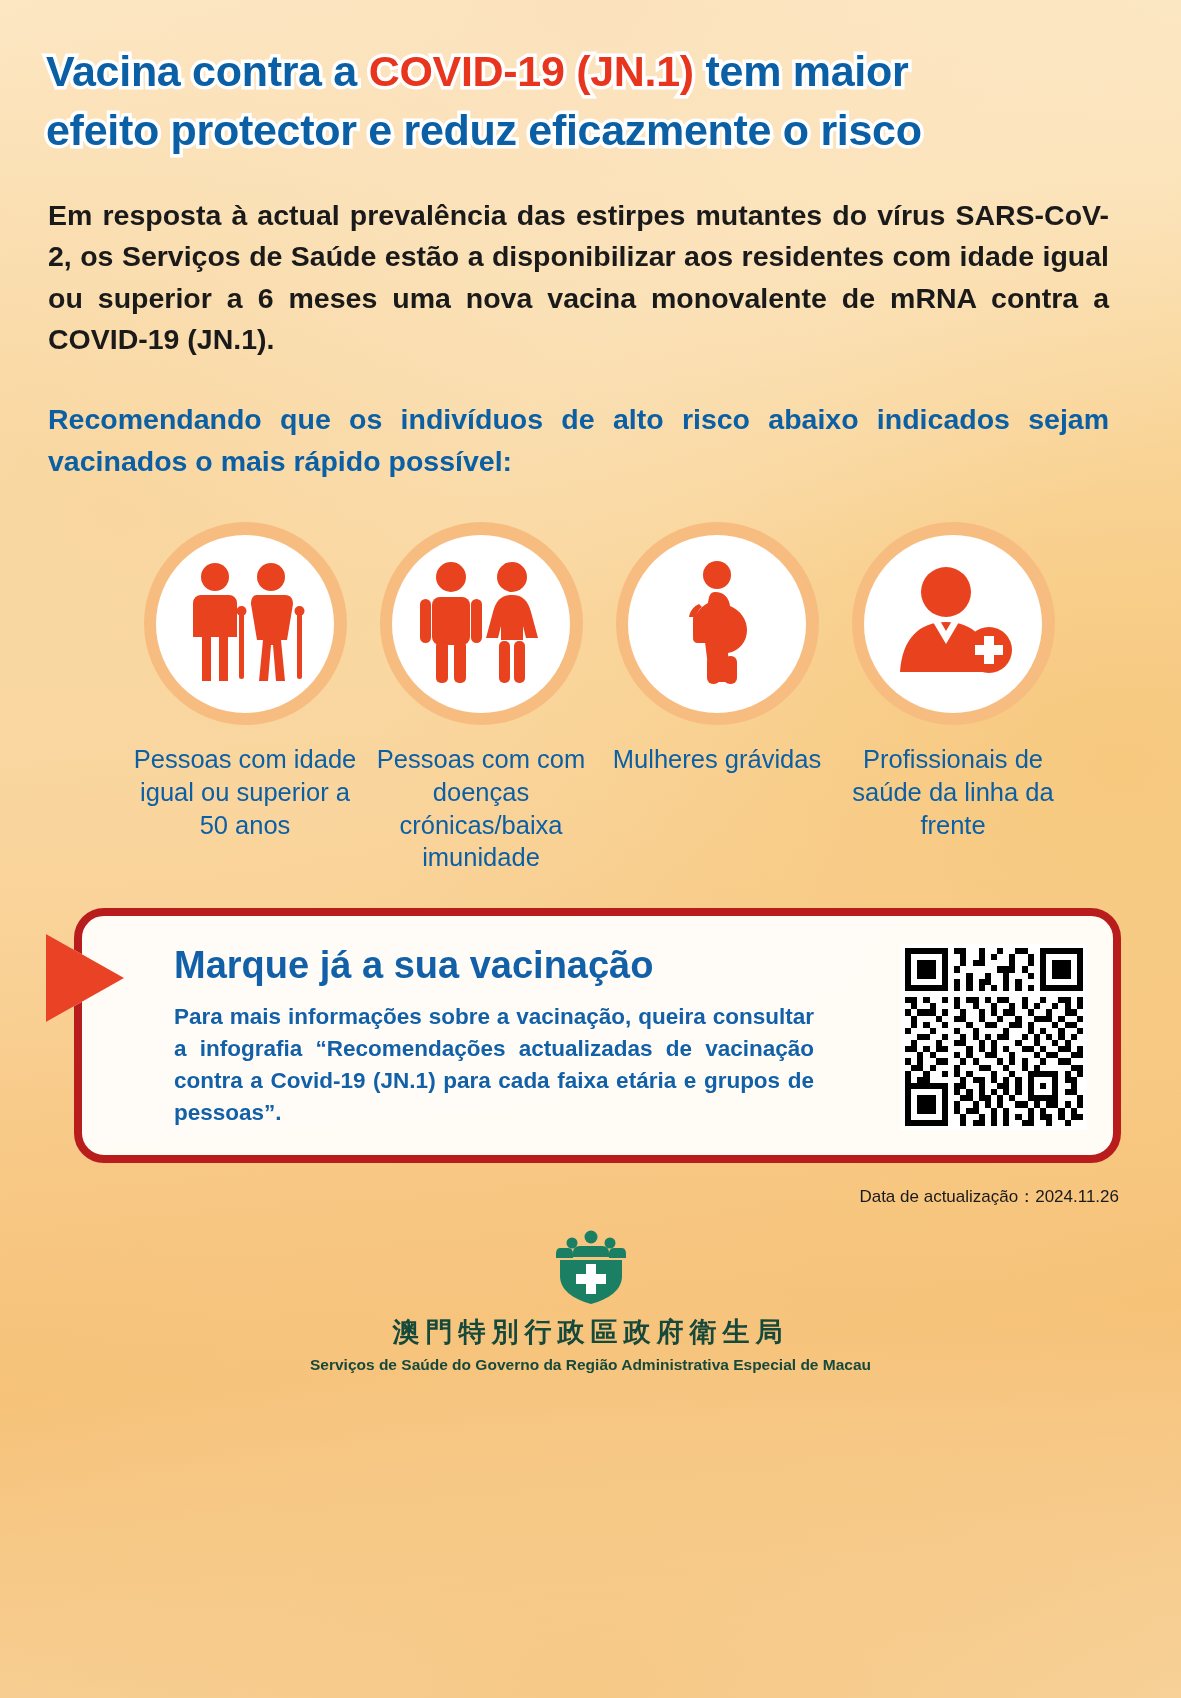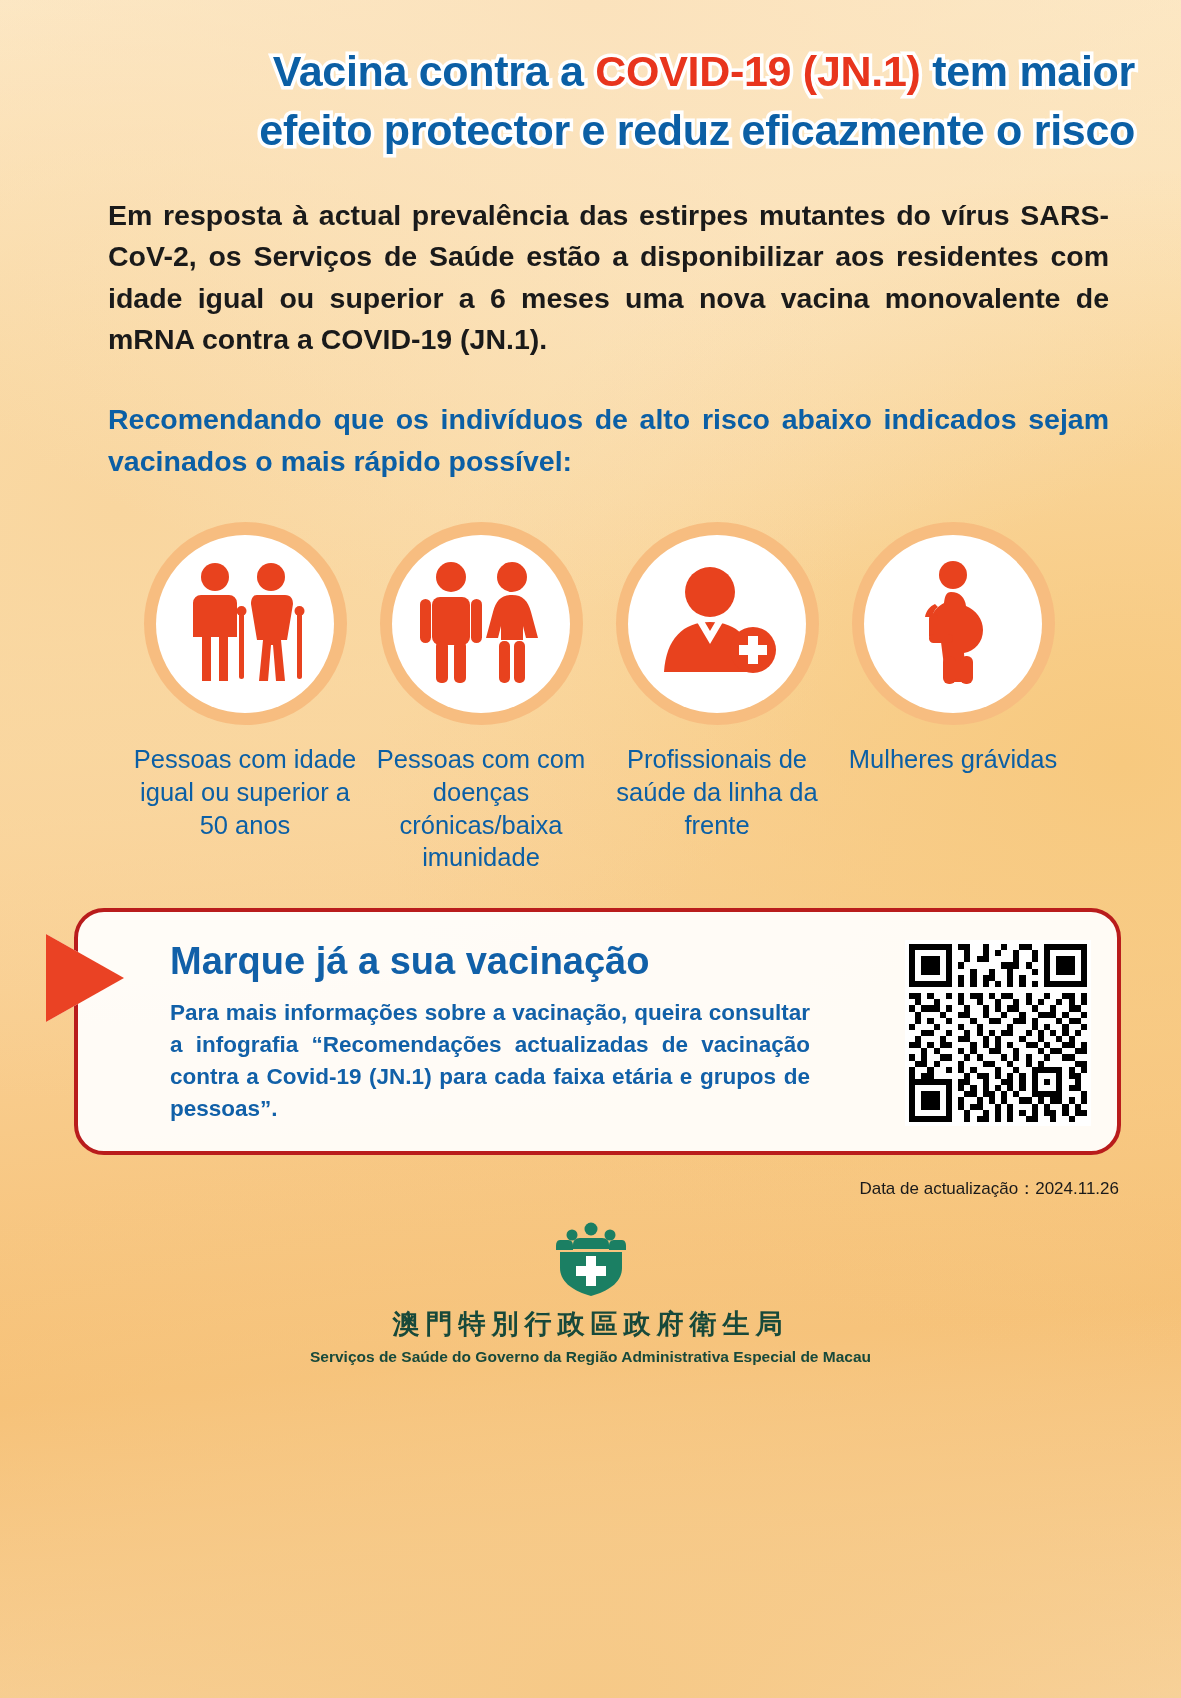--- a/index.html
+++ b/index.html
@@ -15,34 +15,34 @@
       radial-gradient(ellipse 130% 55% at 50% 100%, #f6c987 0%, rgba(246,201,135,0) 65%),
       linear-gradient(175deg, #fdeccd 0%, #fbdfae 28%, #f9cf92 55%, #f6c075 78%, #f8d6a4 100%);
     position: relative;
     overflow: hidden;
   }
   .poster { position: relative; width: 1181px; height: 1698px; }
 
   
   .title {
     margin: 42px 46px 0 46px;
-    text-align: right;
+    text-align: left;
     font-size: 43px;
     font-weight: bold;
     line-height: 1.38;
     letter-spacing: -0.3px;
     color: #0b5fa5;
     -webkit-text-stroke: 7px #ffffff;
     paint-order: stroke fill;
     text-shadow: 0 2px 0 rgba(255,255,255,0.9);
   }
   .title .red { color: #e8351d; }
 
   
-  .body-wrap { margin: 34px 72px 0 108px; }
+  .body-wrap { margin: 34px 72px 0 48px; }
   .para {
     font-size: 28.5px;
     font-weight: bold;
     line-height: 1.46;
     text-align: justify;
     color: #1a1a1a;
   }
   .para.blue { color: #0b5fa5; margin-top: 38px; }
 
   
@@ -69,21 +69,21 @@
     text-align: center;
     font-size: 25.5px;
     line-height: 1.28;
     color: #0b5fa5;
   }
 
   
   .cta-zone { position: relative; margin: 34px 60px 0 46px; }
   .cta-box {
     margin-left: 28px;
-    border: 4px solid #b91c1c;
+    border: 8px solid #b91c1c;
     border-radius: 30px;
     background: rgba(255,255,255,0.92);
     padding: 22px 30px 26px 92px;
     min-height: 238px;
     position: relative;
   }
   .play-tri {
     position: absolute;
     left: 0px; top: 26px;
     width: 0; height: 0;
@@ -189,51 +189,51 @@
           </span>
         </div>
       </div>
       <div class="icon-caption">Pessoas com com doenças crónicas/baixa imunidade</div>
     </div>
 
     <div class="icon-col">
       <div class="circle-outer">
         <div class="circle-inner">
           <span>
-            <svg width="126" height="112" viewBox="0 0 126 112" fill="#e8421e">
-              <circle cx="56" cy="26" r="25"></circle>
-              <path d="M56 56c27 0 44 17 46 50H10c2-33 19-50 46-50z"></path>
-              <path d="M43 56l13 22 13-22-6-3-7 12-7-12z" fill="#ffffff"></path>
-              <circle cx="99" cy="84" r="23" fill="#e8421e"></circle>
-              <rect x="94" y="70" width="10" height="28" fill="#ffffff"></rect>
-              <rect x="85" y="79" width="28" height="10" fill="#ffffff"></rect>
-            </svg>
-          </span>
-        </div>
-      </div>
-      <div class="icon-caption">Profissionais de saúde da linha da frente</div>
-    </div>
-
-    <div class="icon-col">
-      <div class="circle-outer">
-        <div class="circle-inner">
-          <span>
             <svg width="92" height="124" viewBox="0 0 92 124" fill="#e8421e">
               <circle cx="46" cy="15" r="14"></circle>
               <path d="M44 32c9 0 14 6 15 14 10 4 17 13 17 24 0 12-8 21-19 23l2 29H39l-5-40c-7-3-11-9-11-17 0-10 6-18 14-22 1-7 2-11 7-11z"></path>
               <path d="M28 44c-5 2-9 7-10 13h7c1-4 3-8 6-10z"></path>
               <rect x="22" y="54" width="9" height="26" rx="4.5"></rect>
               <rect x="22" y="74" width="24" height="9" rx="4.5"></rect>
               <rect x="36" y="96" width="13" height="28" rx="6"></rect>
               <rect x="53" y="96" width="13" height="28" rx="6"></rect>
             </svg>
           </span>
         </div>
       </div>
       <div class="icon-caption">Mulheres grávidas</div>
+    </div>
+
+    <div class="icon-col">
+      <div class="circle-outer">
+        <div class="circle-inner">
+          <span>
+            <svg width="126" height="112" viewBox="0 0 126 112" fill="#e8421e">
+              <circle cx="56" cy="26" r="25"></circle>
+              <path d="M56 56c27 0 44 17 46 50H10c2-33 19-50 46-50z"></path>
+              <path d="M43 56l13 22 13-22-6-3-7 12-7-12z" fill="#ffffff"></path>
+              <circle cx="99" cy="84" r="23" fill="#e8421e"></circle>
+              <rect x="94" y="70" width="10" height="28" fill="#ffffff"></rect>
+              <rect x="85" y="79" width="28" height="10" fill="#ffffff"></rect>
+            </svg>
+          </span>
+        </div>
+      </div>
+      <div class="icon-caption">Profissionais de saúde da linha da frente</div>
     </div>
 
   </div>
 
   <div class="cta-zone">
     <div class="cta-box">
       <div class="cta-head">Marque já a sua vacinação</div>
       <div class="cta-text">Para mais informações sobre a vacinação, queira consultar a infografia “Recomendações actualizadas de vacinação contra a Covid-19 (JN.1) para cada faixa etária e grupos de pessoas”.</div>
       <div class="qr">
         <svg width="178" height="178" viewBox="0 0 29 29" shape-rendering="crispEdges">

